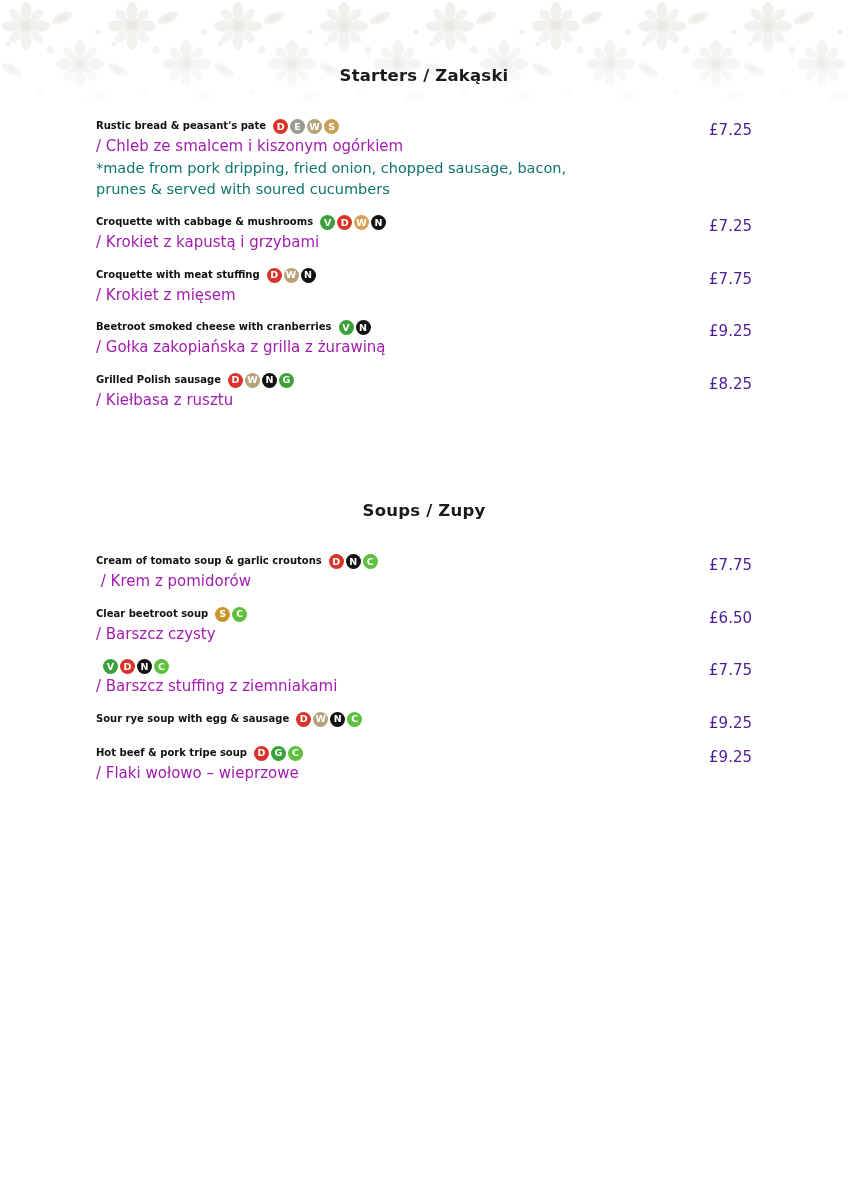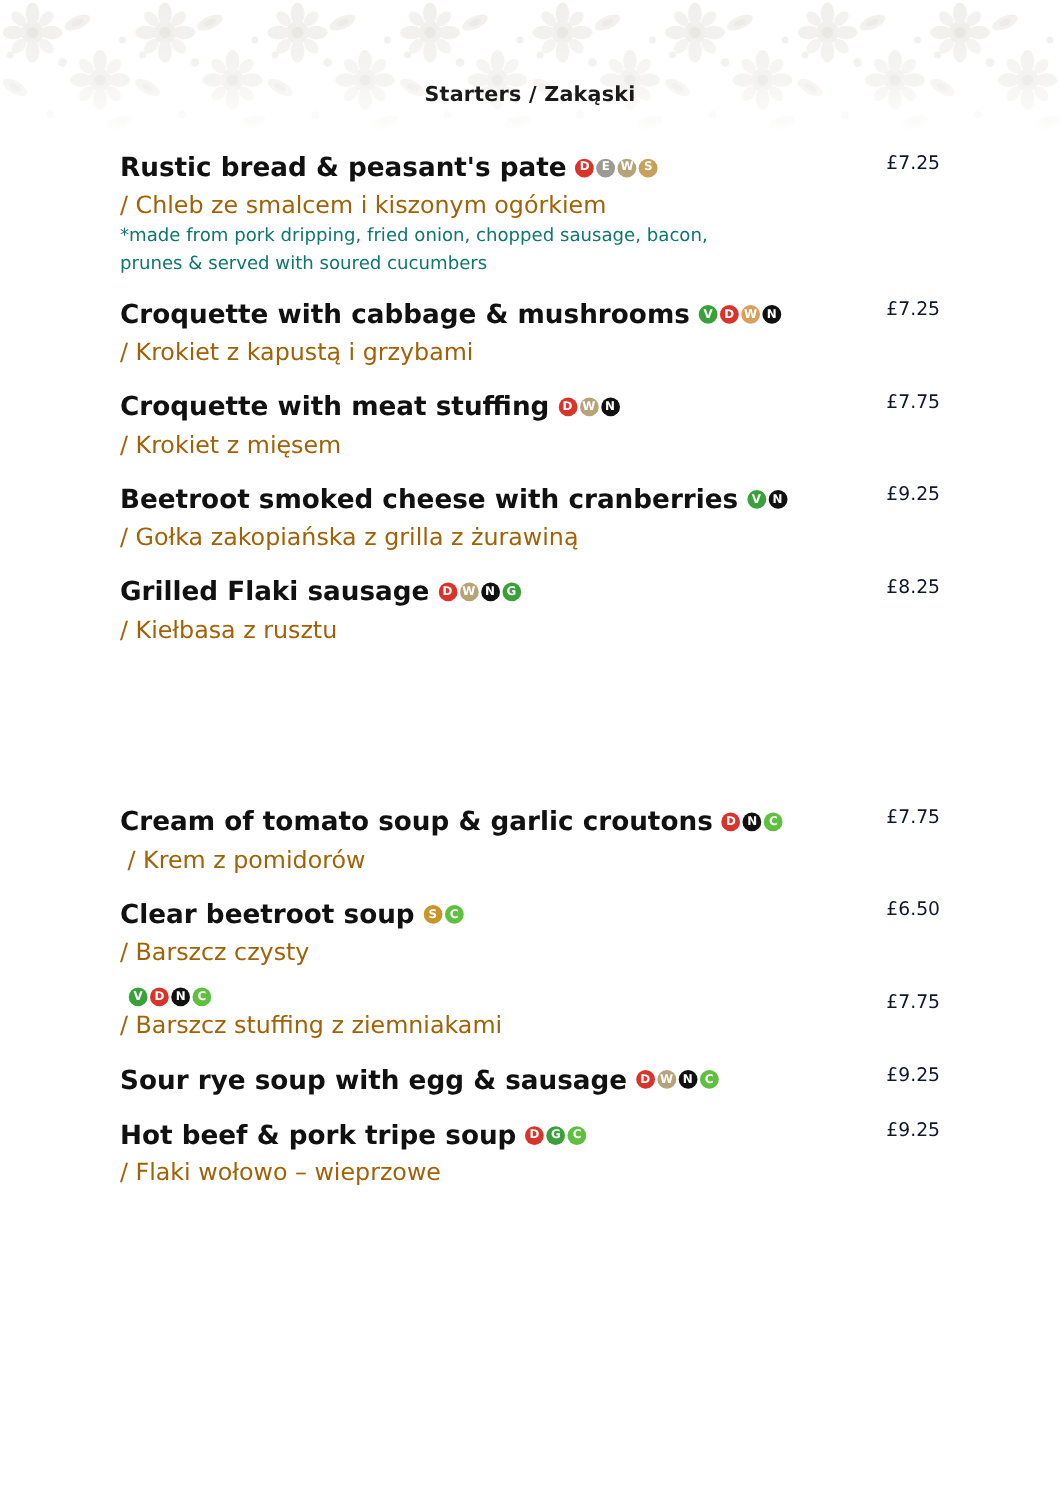--- a/index.html
+++ b/index.html
@@ -57,21 +57,21 @@
 
   .item-name-row {
     display: flex;
     align-items: center;
     flex-wrap: wrap;
     gap: 0;
   }
 
   .item-name {
     font-weight: bold;
-    font-size: 21px;
+    font-size: 10px;
     line-height: 1.45;
     color: #111111;
     white-space: pre;
   }
 
   .badges {
     display: inline-flex;
     align-items: center;
     margin-left: 7px;
     gap: 2px;
@@ -85,39 +85,39 @@
     align-items: center;
     justify-content: center;
     font-size: 9.5px;
     font-weight: bold;
     color: #ffffff;
     font-family: "DejaVu Sans", sans-serif;
     line-height: 1;
   }
 
   .item-subtitle {
-    font-size: 19px;
+    font-size: 15px;
     line-height: 1.5;
-    color: #a16207;
+    color: #a21caf;
     margin-top: 1px;
     white-space: pre-wrap;
   }
 
   .item-note {
     font-size: 14.5px;
     line-height: 1.5;
     color: #0f766e;
     white-space: pre-wrap;
   }
 
   .item-price {
     flex: 0 0 auto;
     font-size: 15px;
     font-weight: normal;
-    color: #0f172a;
+    color: #4c1d95;
     padding-top: 2px;
     min-width: 66px;
     text-align: right;
   }
 
   .spacer-between { height: 76px; }
 </style>
 </head>
 <body>
 
@@ -227,37 +227,38 @@
           </span>
         </div>
         <div class="item-subtitle">/ Gołka zakopiańska z grilla z żurawiną</div>
       </div>
       <div class="item-price">£9.25</div>
     </div>
 
     <div class="item">
       <div class="item-left">
         <div class="item-name-row">
-          <span class="item-name">Grilled Flaki sausage</span>
+          <span class="item-name">Grilled Polish sausage</span>
           <span class="badges">
             <span class="badge" style="background:#d9342b">D</span>
             <span class="badge" style="background:#b6a37a">W</span>
             <span class="badge" style="background:#111111">N</span>
             <span class="badge" style="background:#3aa13a">G</span>
           </span>
         </div>
         <div class="item-subtitle">/ Kiełbasa z rusztu</div>
       </div>
       <div class="item-price">£8.25</div>
     </div>
 
   </div>
 
   <div class="spacer-between"></div>
 
+  <div class="section-title" id="section-soups-title">Soups / Zupy</div>
 
   <div class="items">
 
     <div class="item">
       <div class="item-left">
         <div class="item-name-row">
           <span class="item-name">Cream of tomato soup &amp; garlic croutons</span>
           <span class="badges">
             <span class="badge" style="background:#d9342b">D</span>
             <span class="badge" style="background:#111111">N</span>

